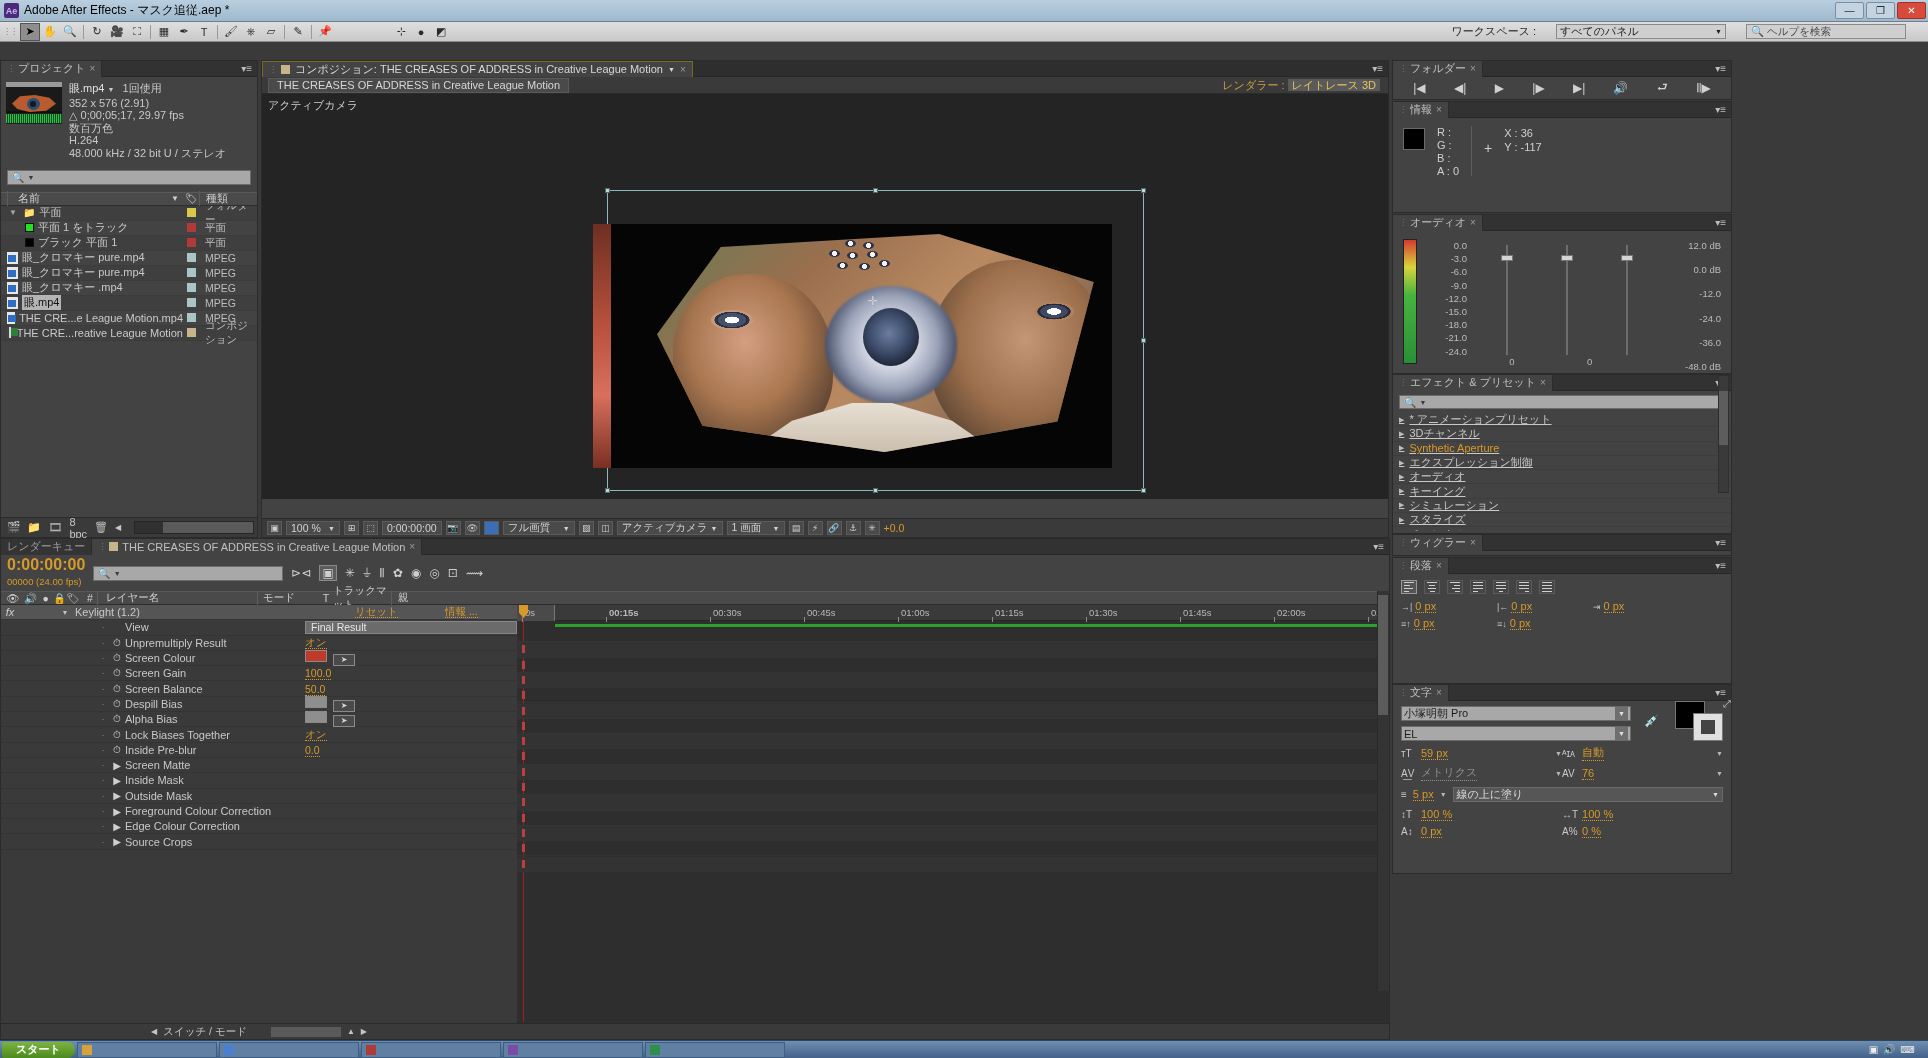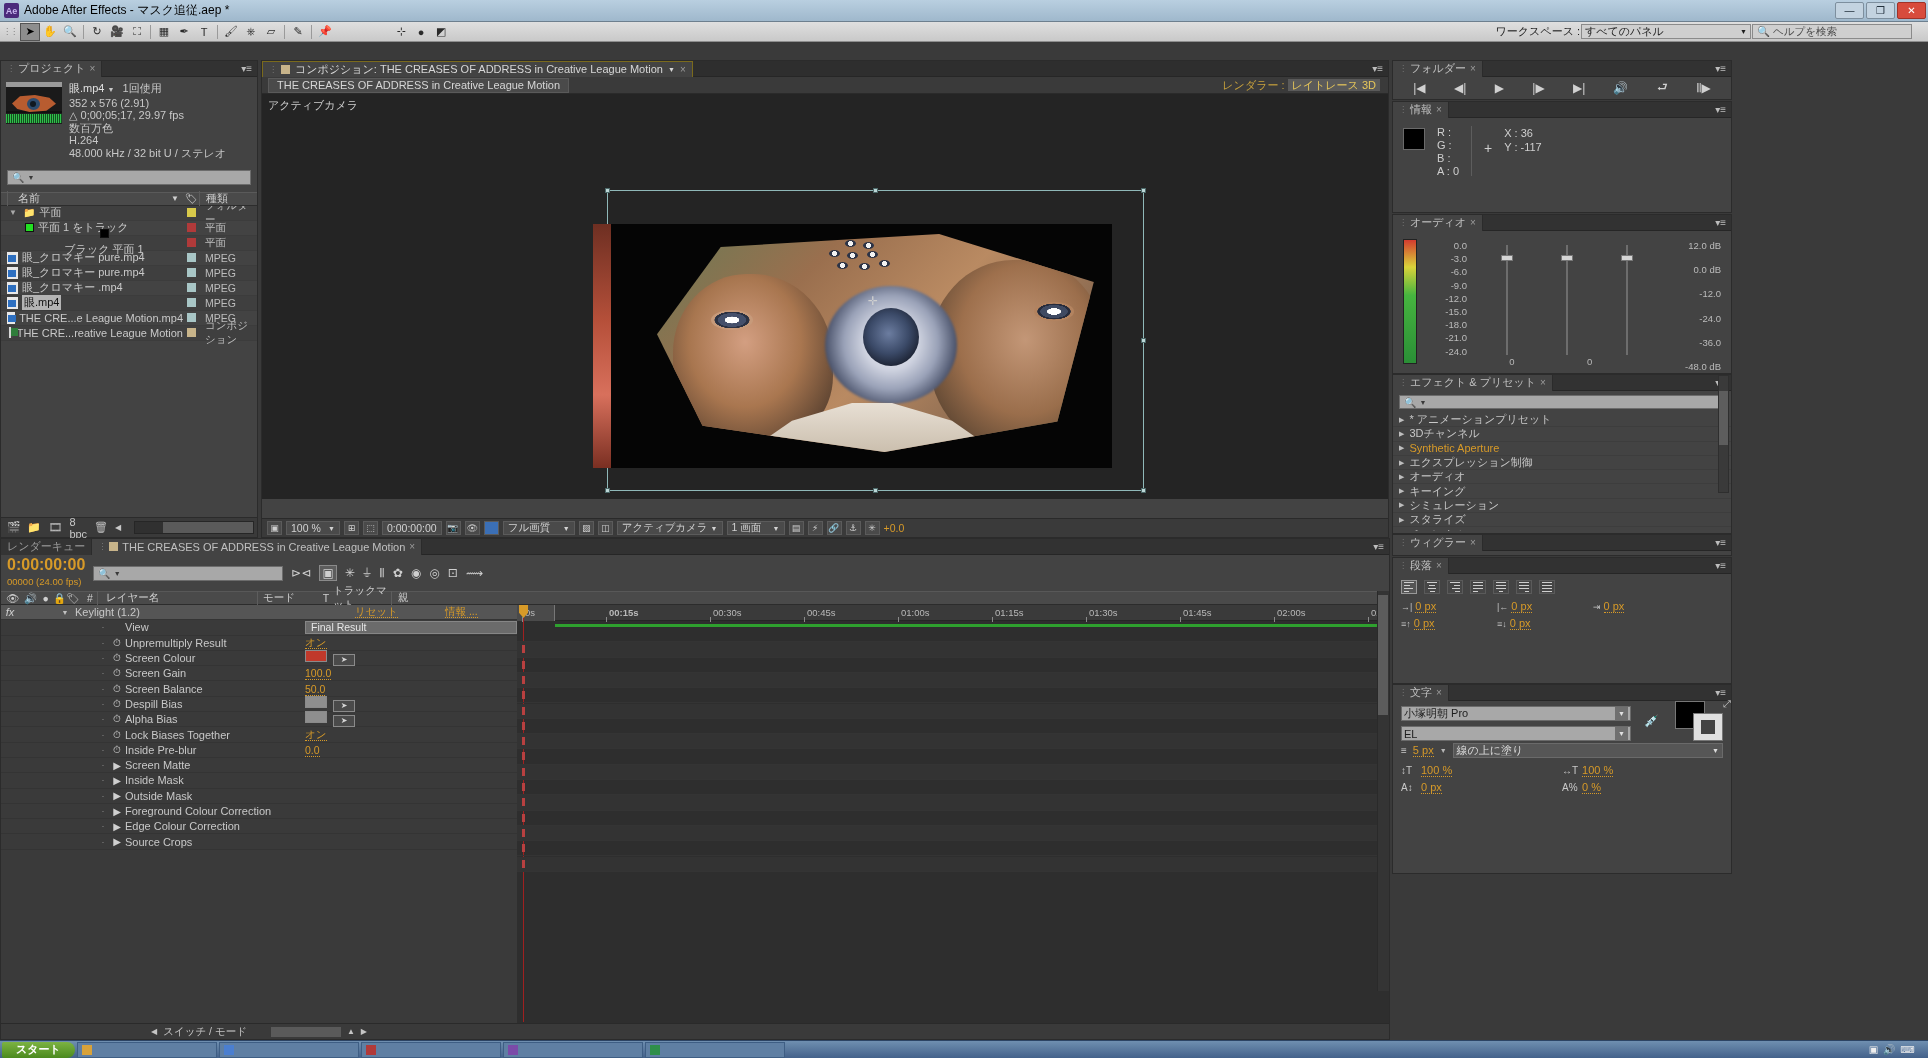--- a/index.html
+++ b/index.html
@@ -44,21 +44,21 @@
     display:flex; align-items:center; border-bottom:1px solid #8d8d8d;
     position:relative;
   }
   .tool {
     width:20px;height:18px;display:flex;align-items:center;justify-content:center;
     font-size:11px;color:#2b2b2b;
   }
   .tool.sel { background:#8e8e8e; border:1px solid #555; color:#000;}
   .tsep { width:1px;height:14px;background:#9a9a9a;margin:0 3px; }
   .ws-area {
-    margin-left:auto;display:flex;align-items:center;gap:1px;padding-right:16px;font-size:11px;color:#1c1c1c;
+    margin-left:auto;display:flex;align-items:center;gap:20px;padding-right:22px;font-size:11px;color:#1c1c1c;
   }
   .ws-select {
     background:#cfcfcf;border:1px solid #8a8a8a;height:15px;min-width:170px;
     display:flex;align-items:center;justify-content:space-between;padding:0 3px;font-size:11px;
   }
   .help-search {
     background:#cfcfcf;border:1px solid #8a8a8a;height:15px;width:160px;
     display:flex;align-items:center;padding:0 4px;gap:3px;font-size:10.5px;color:#4a4a4a;
   }
 
@@ -221,21 +221,21 @@
   .aud-body{position:relative;height:140px;padding:8px 10px;display:flex;gap:10px;}
   .meter{width:14px;height:125px;background:linear-gradient(180deg,#d33b2f,#d9d33a 22%,#46b43f 45%,#2a8f36 100%);border:1px solid #222;}
   .scale{font-size:9.5px;line-height:13.2px;color:#bcbcbc;text-align:right;width:40px;}
   .faders{flex:1;position:relative;display:flex;justify-content:space-around;padding-top:6px;}
   .fader{width:2px;height:110px;background:#6d6d6d;position:relative;}
   .fader b{position:absolute;left:-5px;top:10px;width:12px;height:6px;background:#d5d5d5;border:1px solid #777;}
   .rscale{font-size:9.5px;line-height:13.2px;color:#bcbcbc;width:54px;text-align:right;}
   .aud-zero{position:absolute;bottom:4px;left:0;right:0;display:flex;justify-content:space-around;font-size:9.5px;color:#b8b8b8;}
   #effects { left:1392px; top:374px; width:340px; height:160px; }
   .ef-search{margin:4px 6px;height:14px;background:#a8a8a8;border:1px solid #6c6c6c;display:flex;align-items:center;padding:0 4px;gap:3px;color:#3a3a3a;font-size:10px;}
-  .ef-list{height:118px;overflow:hidden;position:relative;}
+  .ef-list{height:118px;overflow:hidden;position:relative;text-decoration:underline;}
   .ef-row{height:14.3px;display:flex;align-items:center;gap:5px;padding-left:6px;font-size:11px;border-bottom:1px solid #3d3d3d;}
   .ef-row .arr{font-size:7px;color:#bdbdbd;}
   .ef-row.accent{color:#d79a28;}
   .ef-scroll{position:absolute;right:2px;top:0;width:11px;height:118px;background:#3a3a3a;border:1px solid #2e2e2e;}
   .ef-sb{position:absolute;right:3px;top:16px;width:9px;height:54px;background:#5d5d5d;}
   #wiggler{ left:1392px; top:534px; width:340px; height:22px; }
   #para { left:1392px; top:557px; width:340px; height:127px; }
   .para-align{display:flex;gap:7px;padding:6px 8px 4px 8px;}
   .pa-btn{width:16px;height:14px;border:1px solid #5a5a5a;background:#464646;display:flex;flex-direction:column;justify-content:center;gap:1.5px;padding:1px 2px;}
   .pa-btn.sel{border-color:#999;background:#555;}
@@ -448,21 +448,21 @@
           <div class="pname" style="padding-left: 24px;">
             <span class="tw" style="background: rgb(34, 224, 34);"></span>
             <span>平面 1 をトラック</span>
           </div>
           <div class="plabel">
             <span class="swatch" style="background: rgb(176, 58, 58);"></span>
           </div>
           <div class="ptype">平面</div>
         </div>
         <div class="prow">
-          <div class="pname" style="padding-left: 24px; flex-direction: column;">
+          <div class="pname" style="padding-left: 24px;">
             <span class="tw" style="background: rgb(0, 0, 0);"></span>
             <span>ブラック 平面 1</span>
           </div>
           <div class="plabel">
             <span class="swatch" style="background: rgb(176, 58, 58);"></span>
           </div>
           <div class="ptype">平面</div>
         </div>
         <div class="prow">
           <div class="pname" style="padding-left: 6px;">
@@ -898,20 +898,42 @@
           </div>
         </div>
       </div>
       <div style="width:26px;display:flex;align-items:center;justify-content:center;font-size:12px;color:#ccc">💉</div>
       <div class="ch-colors">
         <div class="cl-fill"></div>
         <div class="cl-stroke"></div>
         <div class="cl-swap">⤢</div>
       </div>
     </div>
+    <div class="ch-nums">
+      <div class="cn">
+          <span class="ic">ᴛT</span>
+          <span class="v">59 px</span>
+          <span class="ar">▼</span>
+        </div>
+      <div class="cn">
+          <span class="ic">ᴬɪᴀ</span>
+          <span class="v">自動</span>
+          <span class="ar">▼</span>
+        </div>
+      <div class="cn">
+          <span class="ic">A͟V</span>
+          <span class="v dim">メトリクス</span>
+          <span class="ar">▼</span>
+        </div>
+      <div class="cn">
+          <span class="ic">AV</span>
+          <span class="v">76</span>
+          <span class="ar">▼</span>
+        </div>
+    </div>
     <div class="ch-fill-row">
       <span class="ic" style="font-size:10px;color:#c9c9c9">≡</span>
       <span class="v" style="color:#d79a28;border-bottom:1px dotted #d79a28">5 px</span>
       <span class="ar" style="font-size:7px;color:#b5b5b5">▼</span>
       <div class="ch-fill-sel">
         <span>線の上に塗り</span>
         <span style="font-size:7px">▼</span>
       </div>
     </div>
     <div class="ch-nums">

